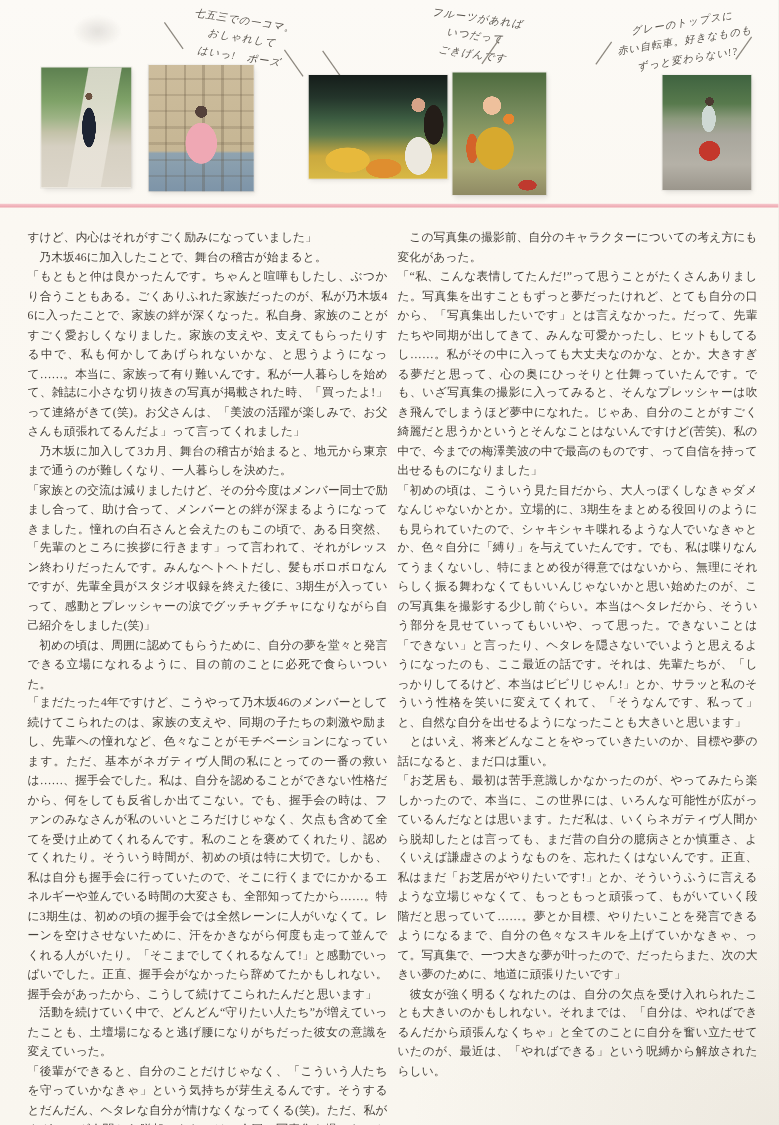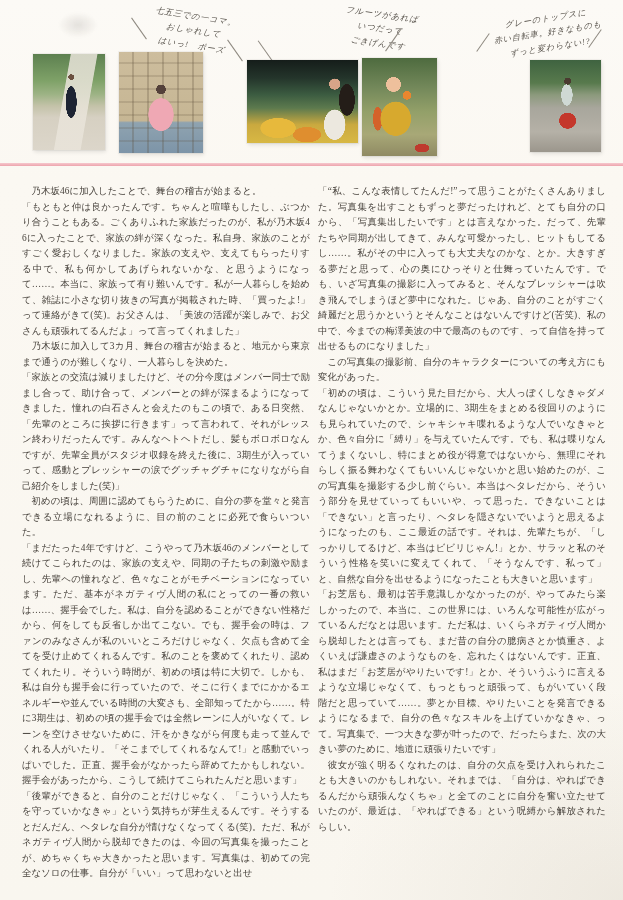--- a/index.html
+++ b/index.html
@@ -109,30 +109,33 @@
     <div class="photo" style="left:530px;top:60px;width:71px;height:92px;background:
         radial-gradient(circle 5px at 53% 23%, #4a3a30 68%, rgba(74,58,48,0) 70%),
         radial-gradient(ellipse 9px 17px at 52% 38%, #cfd9d4 62%, rgba(207,217,212,0) 64%),
         radial-gradient(ellipse 16px 15px at 53% 66%, #c4372b 52%, rgba(196,55,43,0) 54%),
         linear-gradient(180deg, #3f6340 0%, #587a4d 25%, #8c9a7d 38%, #a8a69c 52%, #b5b1a7 78%, #9b968c 100%);"></div>
   </div>
 
   <div class="divider"></div>
 
   <div class="col col-left">
+    <p>すけど、内心はそれがすごく励みになっていました」</p>
     <p>　乃木坂46に加入したことで、舞台の稽古が始まると。</p>
     <p>「もともと仲は良かったんです。ちゃんと喧嘩もしたし、ぶつかり合うこともある。ごくありふれた家族だったのが、私が乃木坂46に入ったことで、家族の絆が深くなった。私自身、家族のことがすごく愛おしくなりました。家族の支えや、支えてもらったりする中で、私も何かしてあげられないかな、と思うようになって……。本当に、家族って有り難いんです。私が一人暮らしを始めて、雑誌に小さな切り抜きの写真が掲載された時、「買ったよ!」って連絡がきて(笑)。お父さんは、「美波の活躍が楽しみで、お父さんも頑張れてるんだよ」って言ってくれました」</p>
     <p>　乃木坂に加入して3カ月、舞台の稽古が始まると、地元から東京まで通うのが難しくなり、一人暮らしを決めた。</p>
     <p>「家族との交流は減りましたけど、その分今度はメンバー同士で励まし合って、助け合って、メンバーとの絆が深まるようになってきました。憧れの白石さんと会えたのもこの頃で、ある日突然、「先輩のところに挨拶に行きます」って言われて、それがレッスン終わりだったんです。みんなヘトヘトだし、髪もボロボロなんですが、先輩全員がスタジオ収録を終えた後に、3期生が入っていって、感動とプレッシャーの涙でグッチャグチャになりながら自己紹介をしました(笑)」</p>
     <p>　初めの頃は、周囲に認めてもらうために、自分の夢を堂々と発言できる立場になれるように、目の前のことに必死で食らいついた。</p>
     <p>「まだたった4年ですけど、こうやって乃木坂46のメンバーとして続けてこられたのは、家族の支えや、同期の子たちの刺激や励まし、先輩への憧れなど、色々なことがモチベーションになっています。ただ、基本がネガティヴ人間の私にとっての一番の救いは……、握手会でした。私は、自分を認めることができない性格だから、何をしても反省しか出てこない。でも、握手会の時は、ファンのみなさんが私のいいところだけじゃなく、欠点も含めて全てを受け止めてくれるんです。私のことを褒めてくれたり、認めてくれたり。そういう時間が、初めの頃は特に大切で。しかも、私は自分も握手会に行っていたので、そこに行くまでにかかるエネルギーや並んでいる時間の大変さも、全部知ってたから……。特に3期生は、初めの頃の握手会では全然レーンに人がいなくて。レーンを空けさせないために、汗をかきながら何度も走って並んでくれる人がいたり。「そこまでしてくれるなんて!」と感動でいっぱいでした。正直、握手会がなかったら辞めてたかもしれない。握手会があったから、こうして続けてこられたんだと思います」</p>
+    <p>　活動を続けていく中で、どんどん“守りたい人たち”が増えていったことも、土壇場になると逃げ腰になりがちだった彼女の意識を変えていった。</p>
     <p>「後輩ができると、自分のことだけじゃなく、「こういう人たちを守っていかなきゃ」という気持ちが芽生えるんです。そうするとだんだん、ヘタレな自分が情けなくなってくる(笑)。ただ、私がネガティヴ人間から脱却できたのは、今回の写真集を撮ったことが、めちゃくちゃ大きかったと思います。写真集は、初めての完全なソロの仕事。自分が「いい」って思わないと出せ</p>
   </div>
 
   <div class="col col-right">
+    <p>　この写真集の撮影前、自分のキャラクターについての考え方にも変化があった。</p>
     <p>「“私、こんな表情してたんだ!”って思うことがたくさんありました。写真集を出すこともずっと夢だったけれど、とても自分の口から、「写真集出したいです」とは言えなかった。だって、先輩たちや同期が出してきて、みんな可愛かったし、ヒットもしてるし……。私がその中に入っても大丈夫なのかな、とか。大きすぎる夢だと思って、心の奥にひっそりと仕舞っていたんです。でも、いざ写真集の撮影に入ってみると、そんなプレッシャーは吹き飛んでしまうほど夢中になれた。じゃあ、自分のことがすごく綺麗だと思うかというとそんなことはないんですけど(苦笑)、私の中で、今までの梅澤美波の中で最高のものです、って自信を持って出せるものになりました」</p>
-    <p>　この写真集の撮影前、自分のキャラクターについての考え方にも変化があった。</p>
     <p>「初めの頃は、こういう見た目だから、大人っぽくしなきゃダメなんじゃないかとか。立場的に、3期生をまとめる役回りのようにも見られていたので、シャキシャキ喋れるような人でいなきゃとか、色々自分に「縛り」を与えていたんです。でも、私は喋りなんてうまくないし、特にまとめ役が得意ではないから、無理にそれらしく振る舞わなくてもいいんじゃないかと思い始めたのが、この写真集を撮影する少し前ぐらい。本当はヘタレだから、そういう部分を見せていってもいいや、って思った。できないことは「できない」と言ったり、ヘタレを隠さないでいようと思えるようになったのも、ここ最近の話です。それは、先輩たちが、「しっかりしてるけど、本当はビビリじゃん!」とか、サラッと私のそういう性格を笑いに変えてくれて、「そうなんです、私って」と、自然な自分を出せるようになったことも大きいと思います」</p>
+    <p>　とはいえ、将来どんなことをやっていきたいのか、目標や夢の話になると、まだ口は重い。</p>
     <p>「お芝居も、最初は苦手意識しかなかったのが、やってみたら楽しかったので、本当に、この世界には、いろんな可能性が広がっているんだなとは思います。ただ私は、いくらネガティヴ人間から脱却したとは言っても、まだ昔の自分の臆病さとか慎重さ、よくいえば謙虚さのようなものを、忘れたくはないんです。正直、私はまだ「お芝居がやりたいです!」とか、そういうふうに言えるような立場じゃなくて、もっともっと頑張って、もがいていく段階だと思っていて……。夢とか目標、やりたいことを発言できるようになるまで、自分の色々なスキルを上げていかなきゃ、って。写真集で、一つ大きな夢が叶ったので、だったらまた、次の大きい夢のために、地道に頑張りたいです」</p>
     <p>　彼女が強く明るくなれたのは、自分の欠点を受け入れられたことも大きいのかもしれない。それまでは、「自分は、やればできるんだから頑張んなくちゃ」と全てのことに自分を奮い立たせていたのが、最近は、「やればできる」という呪縛から解放されたらしい。</p>
   </div>
 
 </div>
 
 </body></html>

